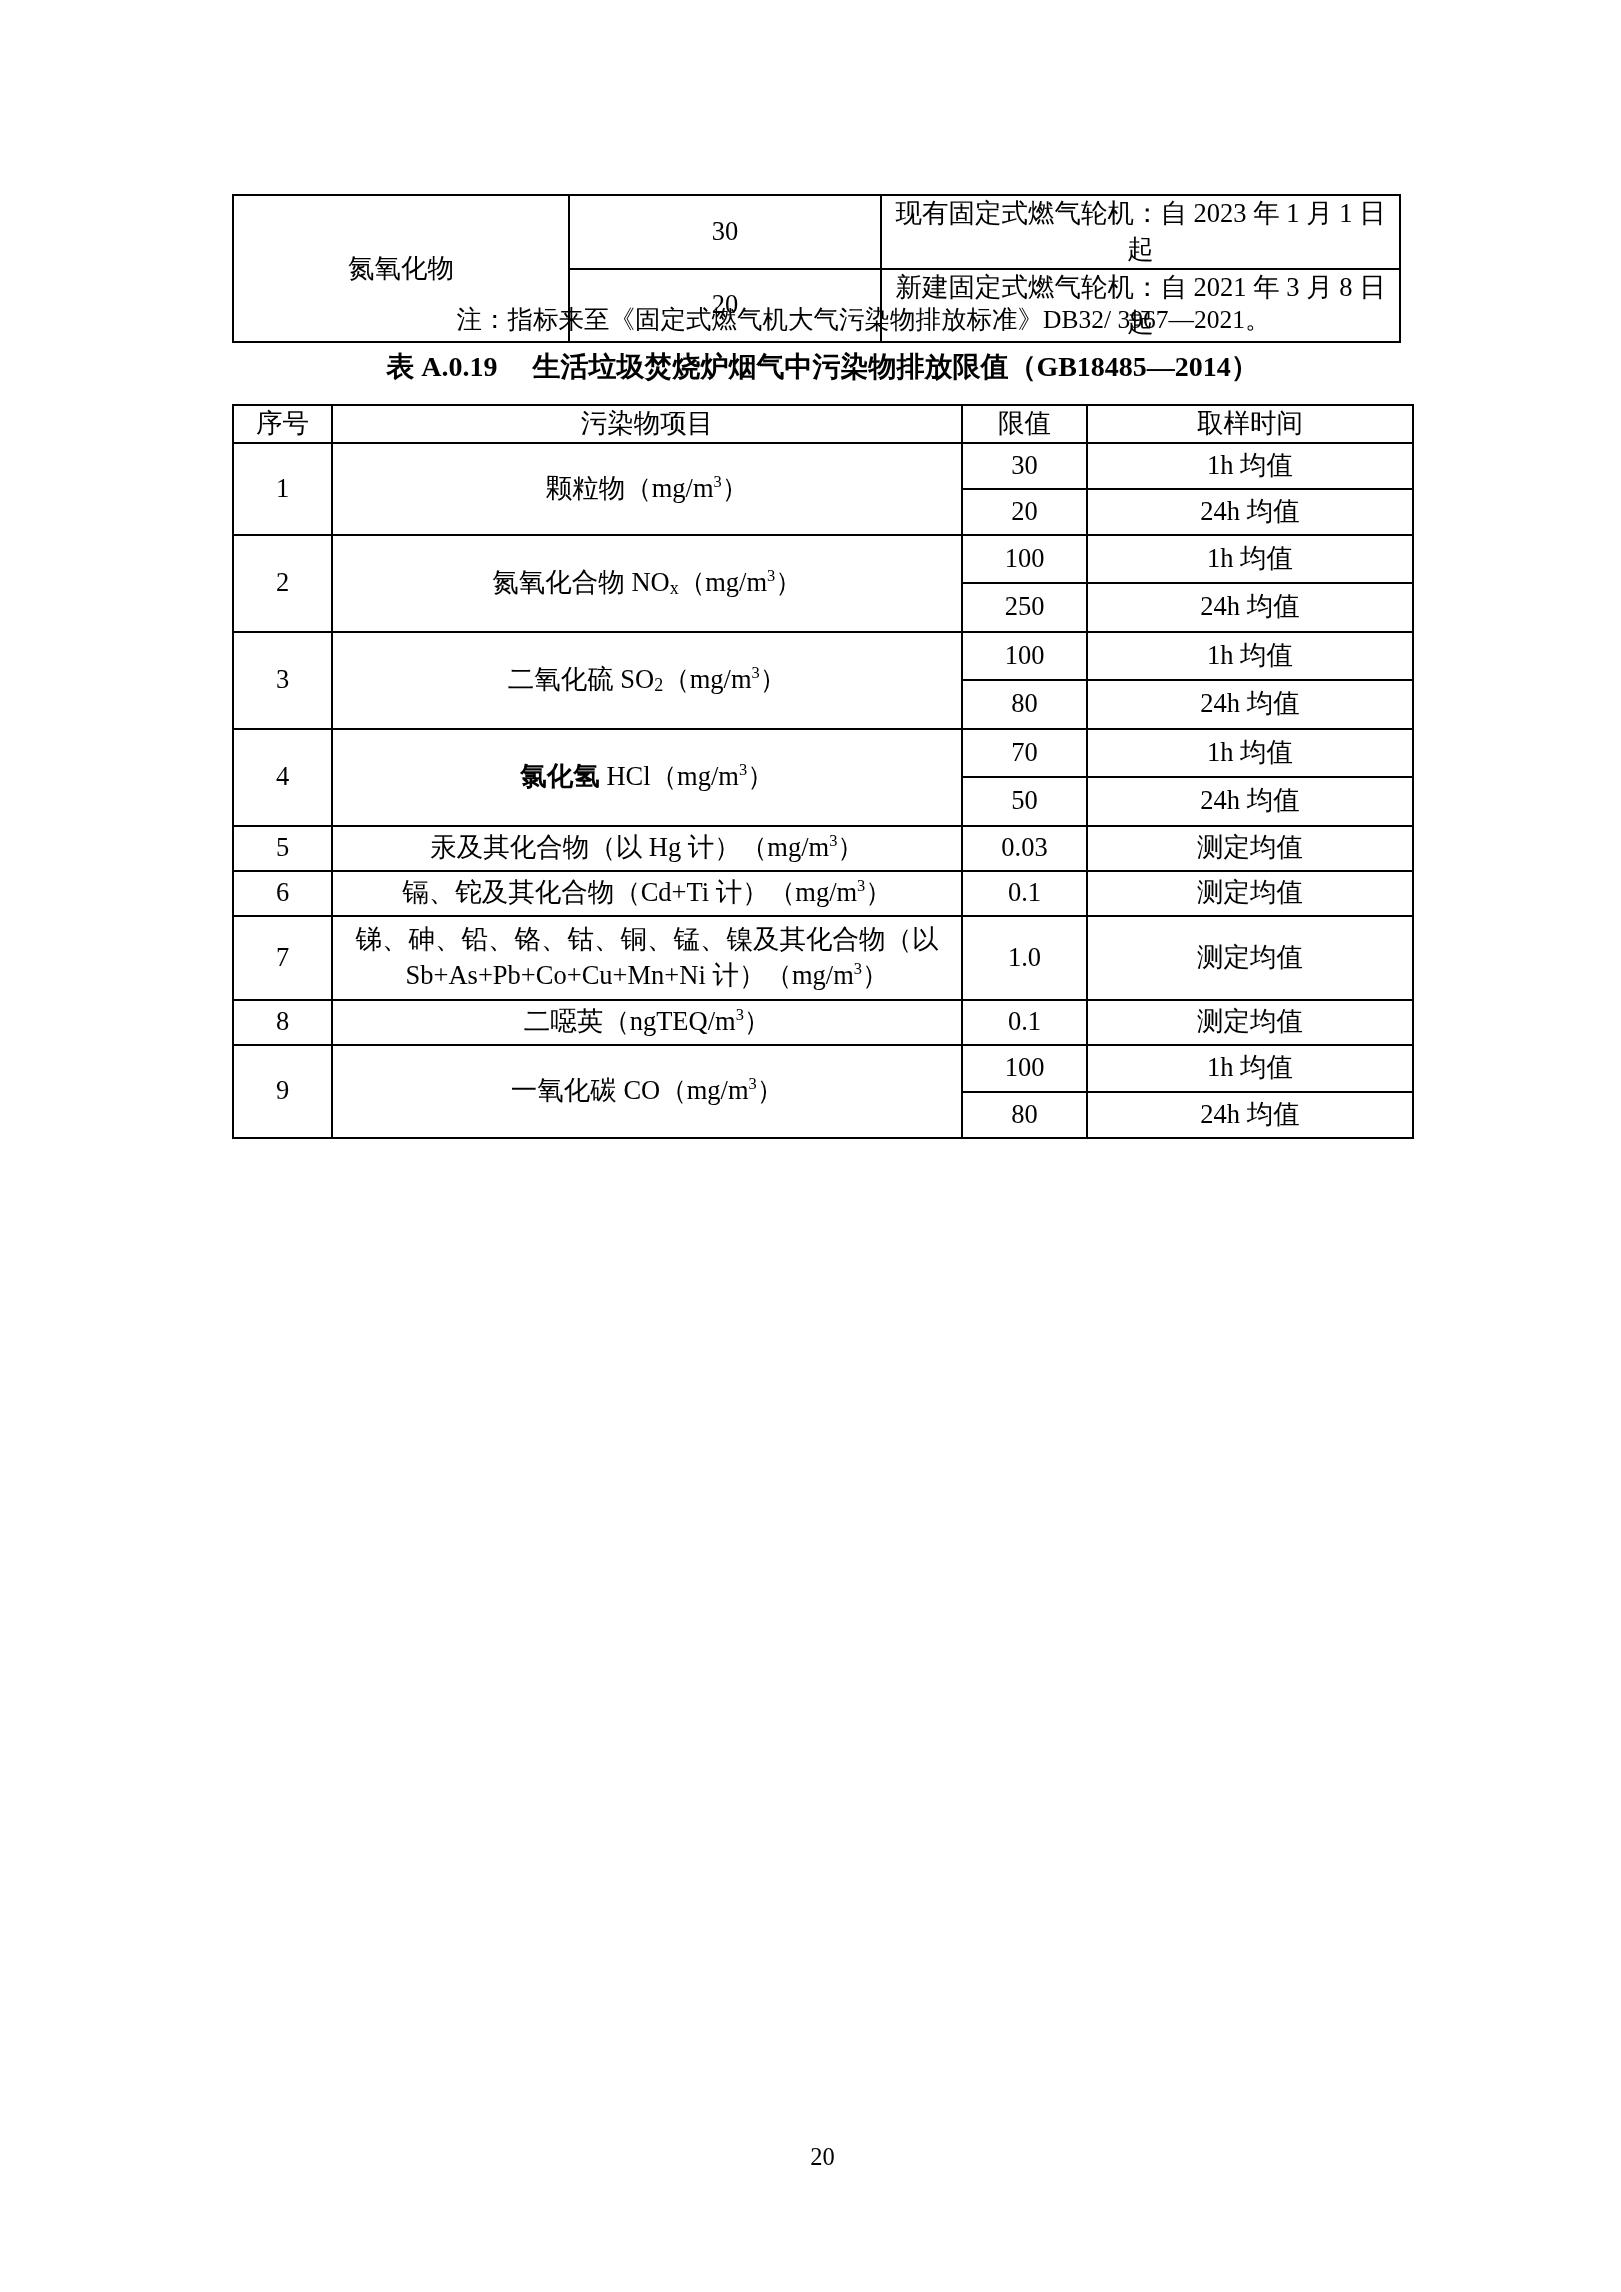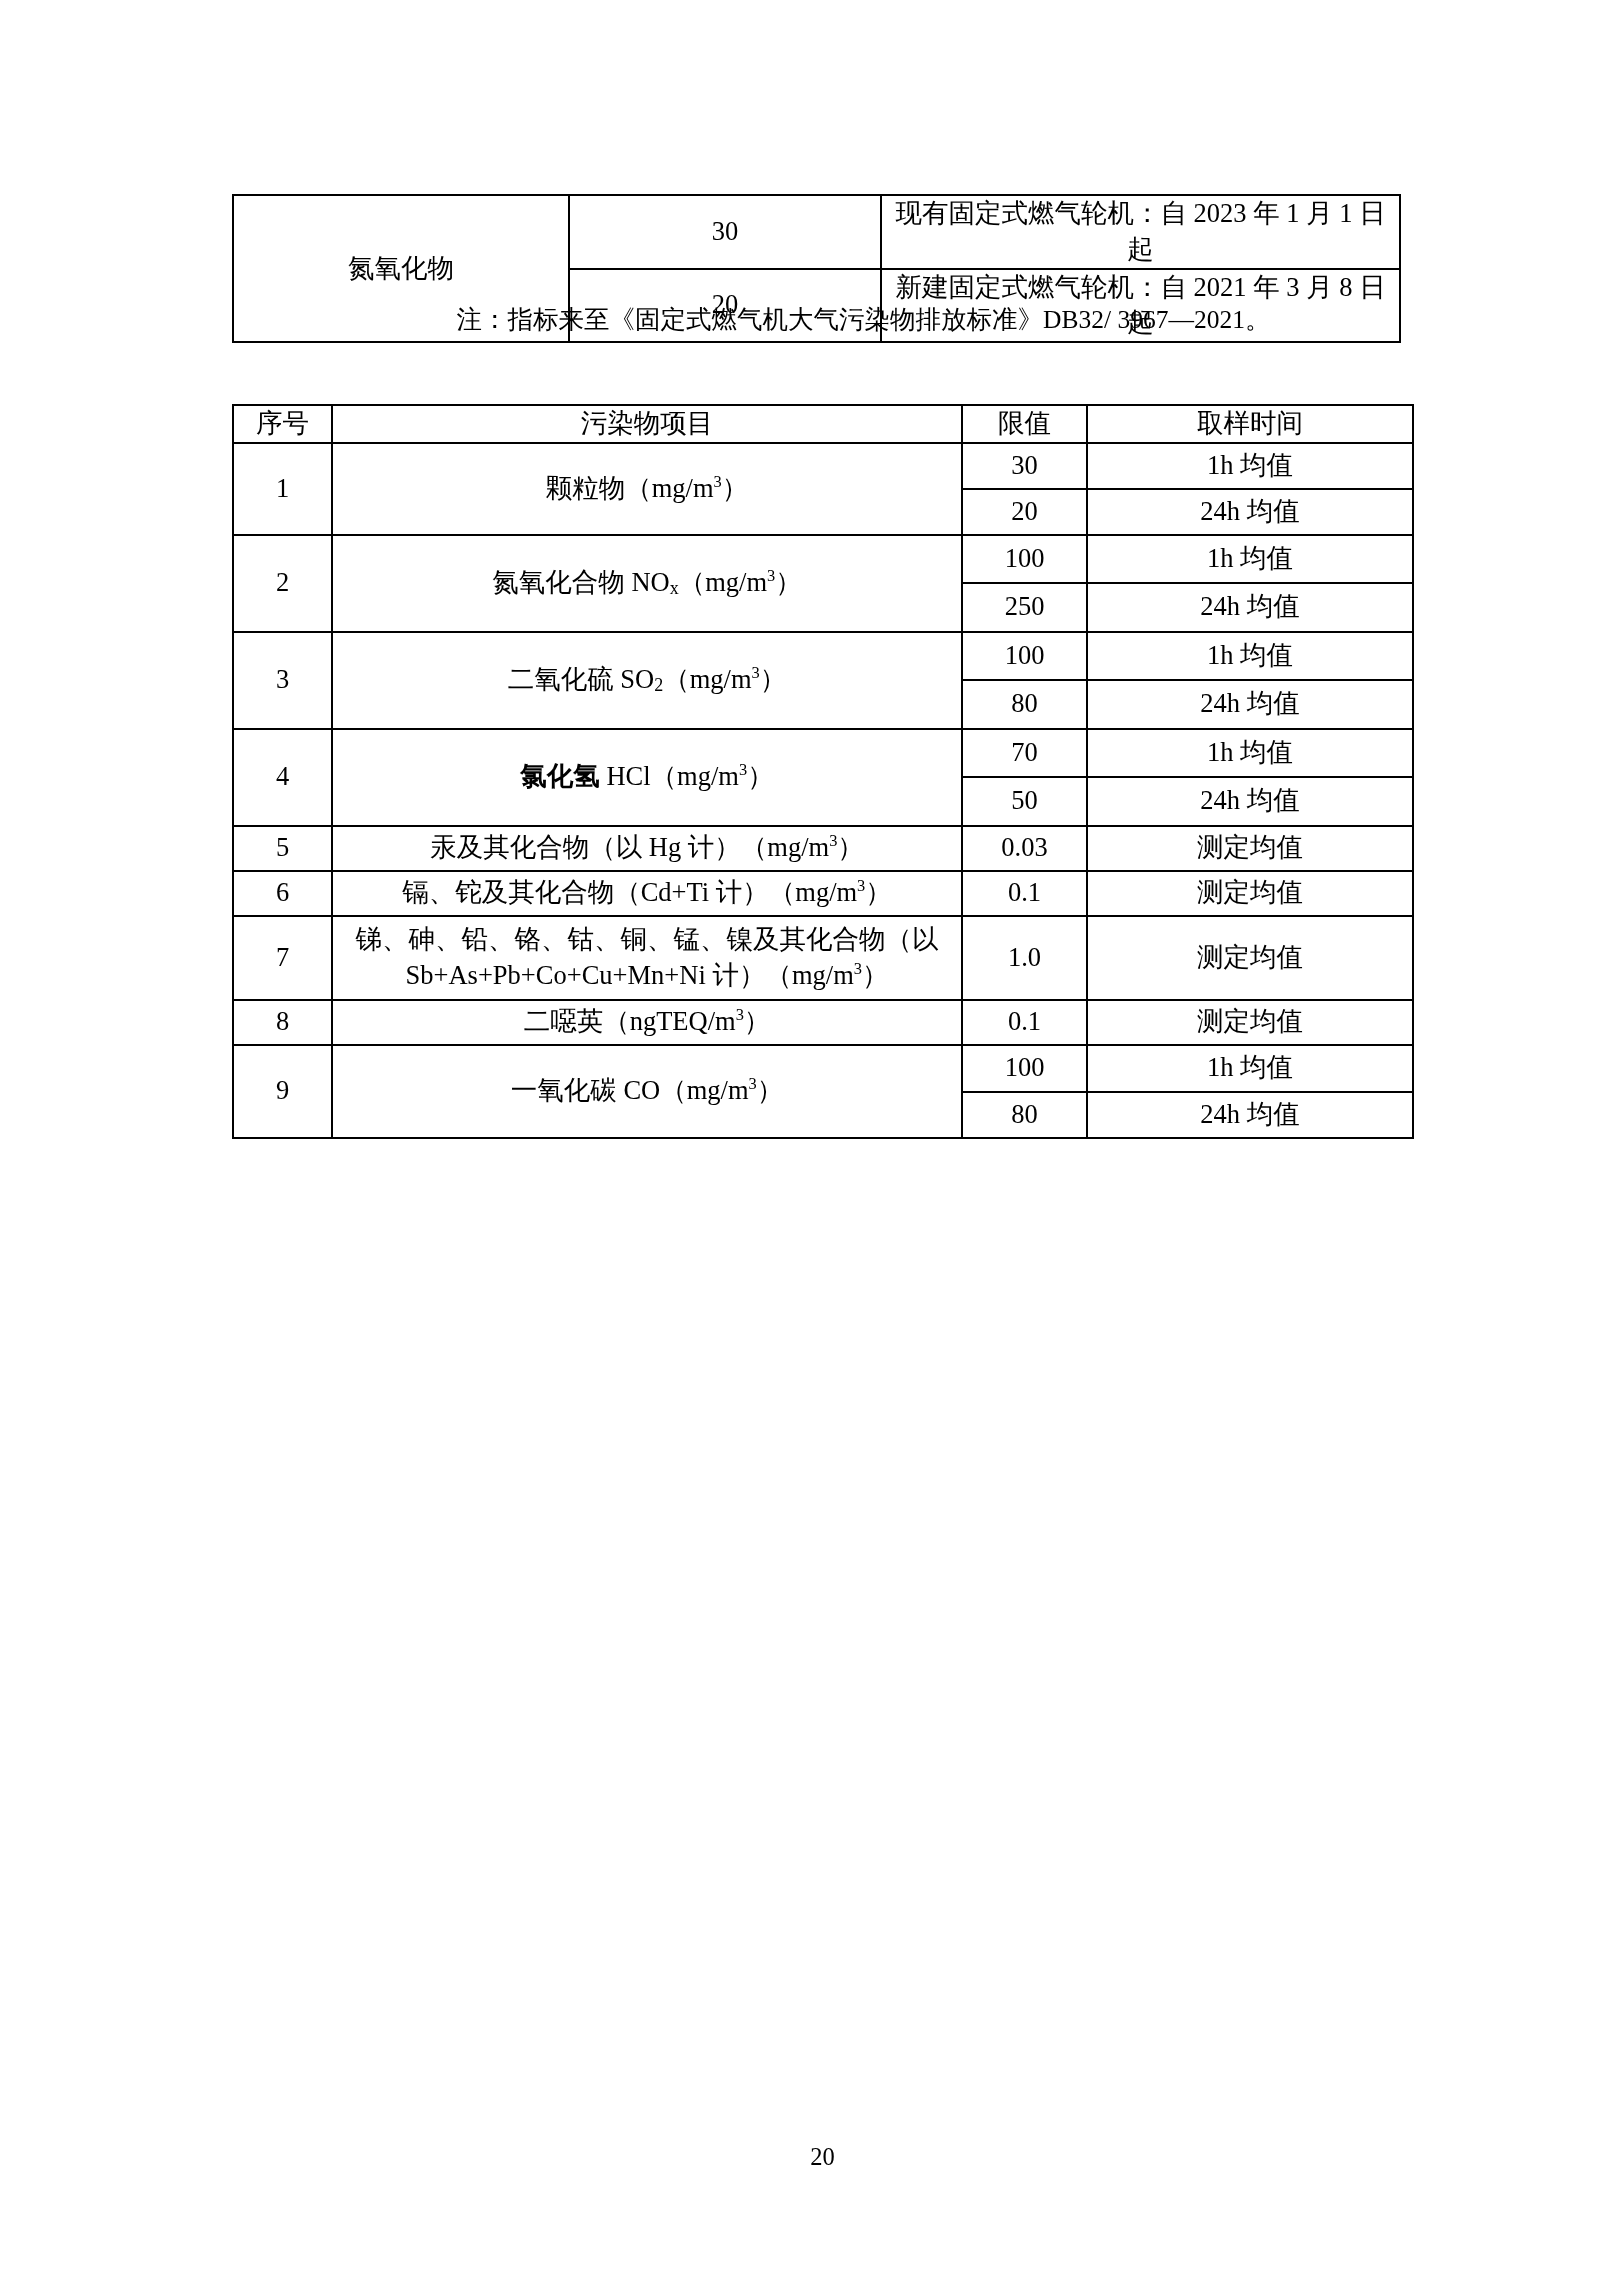--- a/index.html
+++ b/index.html
@@ -70,20 +70,21 @@
     </tr>
     <tr>
       <td>20</td>
       <td>新建固定式燃气轮机：自 2021 年 3 月 8 日起</td>
     </tr>
   </tbody>
     </table>
 
   <div class="note">注：指标来至《固定式燃气机大气污染物排放标准》DB32/ 3967—2021。</div>
 
+  <div class="table-title">表 A.0.19　 生活垃圾焚烧炉烟气中污染物排放限值（GB18485—2014）</div>
 
   <table class="tbl main-table">
     <colgroup>
         <col style="width:99px">
         <col style="width:630px">
         <col style="width:125px">
         <col style="width:326px">
       </colgroup>
 
     <tbody>

